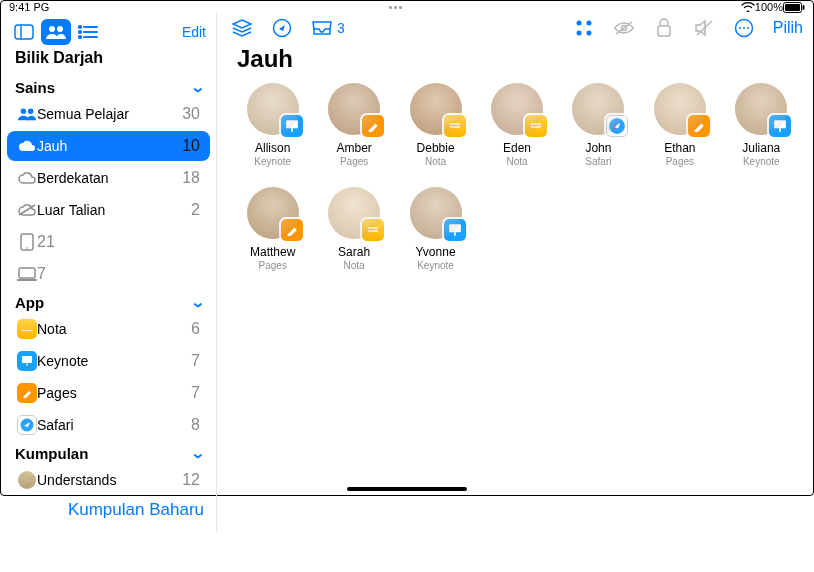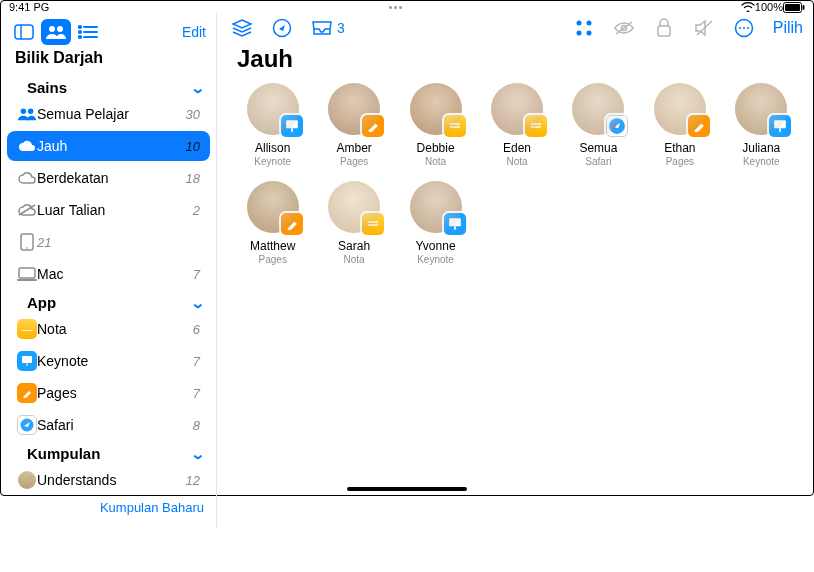--- a/index.html
+++ b/index.html
@@ -17,50 +17,50 @@
 
   
   .sidebar { width: 216px; border-right: 1px solid #e5e5e5; display:flex; flex-direction:column; padding-bottom:12px; }
   .sidebar-top { display:flex; align-items:center; justify-content:space-between; padding:6px 10px 2px 8px; }
   .sb-icons { display:flex; align-items:center; gap:2px; }
   .tb-btn { width:30px; height:26px; border-radius:6px; display:flex; align-items:center; justify-content:center; color:#007aff; }
   .tb-btn.active { background:#007aff; color:#fff; }
   .edit-link { color:#007aff; font-size:14px; }
   .app-title { font-size:16px; font-weight:700; padding:2px 12px 8px 14px; }
 
-  .section-header { display:flex; align-items:flex-end; justify-content:space-between; padding:4px 12px 2px 14px; font-weight:600; font-size:15px;margin-left:12px; }
+  .section-header { display:flex; align-items:flex-start; justify-content:space-between; padding:4px 12px 2px 14px; font-weight:600; font-size:15px; }
   .section-header .chev { color:#007aff; font-size:14px; transform:scaleX(1.3); }
   .list { display:flex; flex-direction:column; }
   .row { display:flex; align-items:center; padding:5px 10px 5px 10px; margin:1px 6px; border-radius:8px; font-size:14px; }
   .row .icon-slot { width:20px; height:20px; display:flex; align-items:center; justify-content:center; }
   .row .label { flex:1; }
-  .row .count { color:#8a8a8e; font-size:13px;font-style:italic; }
+  .row .count { color:#8a8a8e; font-size:16px; }
   .row.selected { background:#0a7aff; color:#fff; }
   .row.selected .count { color:#0f172a; }
 
   .group-avatar { width:18px; height:18px; border-radius:50%; background:linear-gradient(#d2c29a,#b8a07a); display:inline-block;}
-  .new-group { text-align:right; color:#007aff; font-size:13px; padding:4px 12px 0 0; }
+  .new-group { text-align:right; color:#007aff; font-size:17px; padding:4px 12px 0 0; }
 
   
   .app-ico { width:20px; height:20px; border-radius:5px; display:flex; align-items:center;justify-content:center; color:#fff; font-size:11px; }
   .app-nota { background:linear-gradient(#ffd24a,#ffb300);}
   .app-keynote { background:#1aa0ff;}
   .app-pages { background:#ff9500;}
   .app-safari { background:#fff; border:1px solid #ccc;}
 
   
   .main { flex:1; display:flex; flex-direction:column; }
   .toolbar { display:flex; align-items:center; padding:4px 10px 2px 14px; gap:18px; color:#007aff; }
   .toolbar .spacer { flex:1; }
   .toolbar .tb-item { display:flex; align-items:center; gap:4px; font-size:14px; }
   .toolbar .tb-icon { width:22px; height:22px; display:flex; align-items:center; justify-content:center;}
   .toolbar .muted { color:#b5b5ba;}
   .main-title { font-size:24px; font-weight:700; padding:4px 0 10px 20px; }
 
-  .grid { padding:0 16px 0 20px; display:grid; grid-template-columns: repeat(7, 1fr); gap:14px 10px; }
+  .grid { padding:0 16px 0 20px; display:grid; grid-template-columns: repeat(7, 1fr); gap:20px 10px; }
   .student { display:flex; flex-direction:column; align-items:center; position:relative; }
   .avatar { width:52px; height:52px; border-radius:50%; background:#d8d0c4; position:relative;}
   .avatar::after{ content:""; position:absolute; inset:0; border-radius:50%; background:radial-gradient(circle at 50% 35%, rgba(255,255,255,.4), rgba(0,0,0,.08));}
   .app-badge { position:absolute; right:-4px; bottom:-2px; width:22px; height:22px; border-radius:5px; display:flex; align-items:center; justify-content:center; box-shadow:0 0 0 2px #fff; color:#fff; font-size:11px;}
   .app-badge.keynote{ background:#1aa0ff;}
   .app-badge.pages{ background:#ff9500;}
   .app-badge.nota{ background:linear-gradient(#ffd24a,#ffb300);}
   .app-badge.safari{ background:#fff; border:1px solid #ccc;}
   .st-name { font-size:12px; color:#000; margin-top:6px;}
   .st-app { font-size:10px; color:#8e8e93; margin-top:1px;}
@@ -188,21 +188,20 @@
             </span>
             <span class="count">21</span>
           </div>
           <div class="row">
             <span class="icon-slot">
               <svg width="20" height="14" viewBox="0 0 20 14">
                 <rect x="2" y="1" width="16" height="10" rx="1.5" fill="none" stroke="#8e8e93" stroke-width="1.5"></rect>
                 <rect x="0" y="12" width="20" height="2" rx="1" fill="#8e8e93"></rect>
               </svg>
             </span>
-            <span class="label">Mac</span>
             <span class="count">7</span>
           </div>
         </div>
 
       <div class="section-header">
         <span>App</span>
         <span class="chev">⌄</span>
       </div>
       <div class="list" id="list-apps">
           <div class="row">
@@ -395,21 +394,21 @@
           <div class="student">
             <div class="avatar" style="background: rgb(215, 193, 163);">
               <div class="app-badge safari">
                 <svg width="18" height="18" viewBox="0 0 16 16">
                   <circle cx="8" cy="8" r="7" fill="#29a3ff"></circle>
                   <path d="M11 5l-2 5-4-1z" fill="#fff"></path>
                   <path d="M5 11l2-5" stroke="#ff3b30" stroke-width="1"></path>
                 </svg>
               </div>
             </div>
-            <div class="st-name">Semua</div>
+            <div class="st-name">John</div>
             <div class="st-app">Safari</div>
           </div>
           <div class="student">
             <div class="avatar" style="background: rgb(224, 200, 169);">
               <div class="app-badge pages">
                 <svg width="12" height="12" viewBox="0 0 10 10" fill="#fff">
                   <path d="M1 9l6-6 2 2-6 6z"></path>
                 </svg>
               </div>
             </div>

